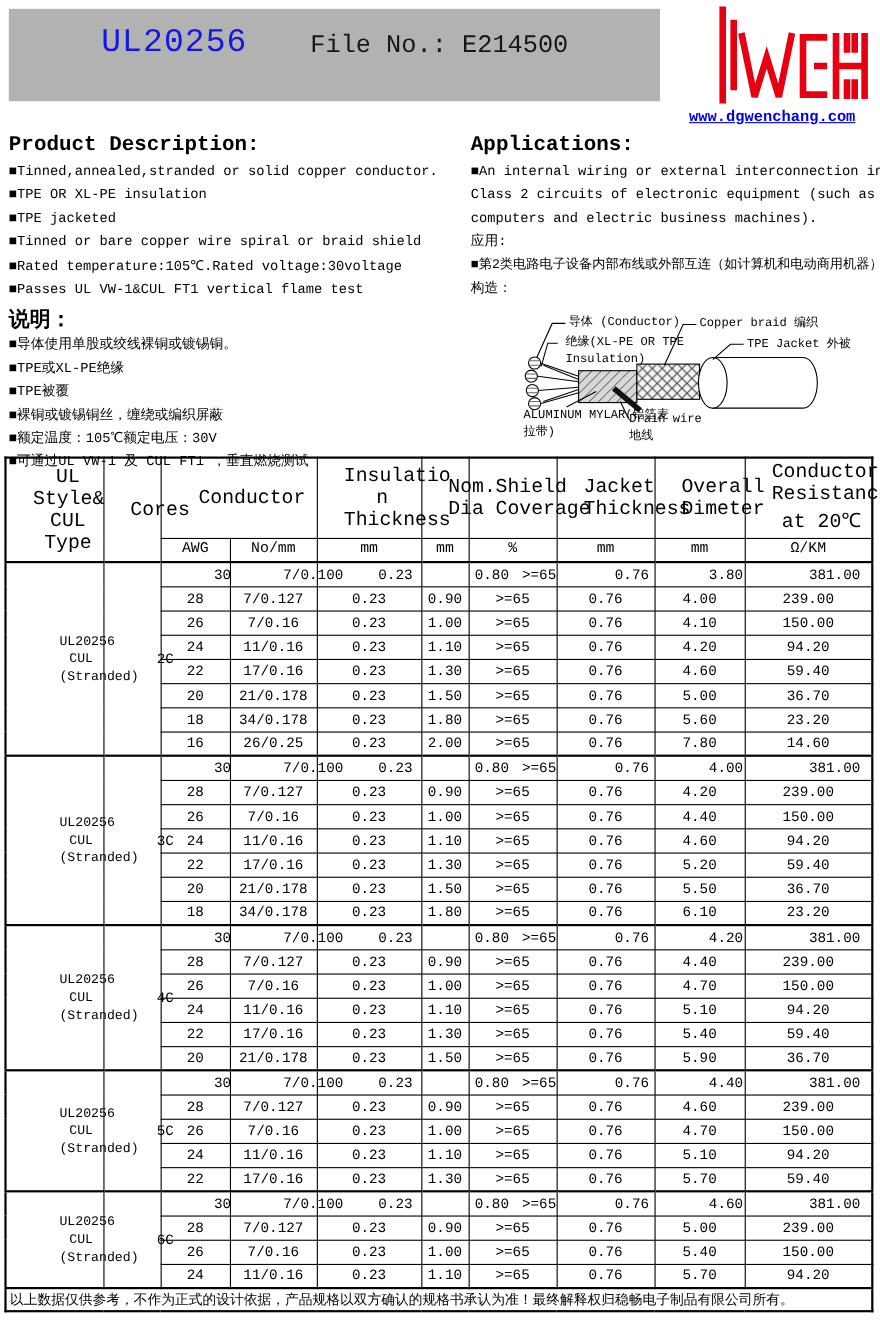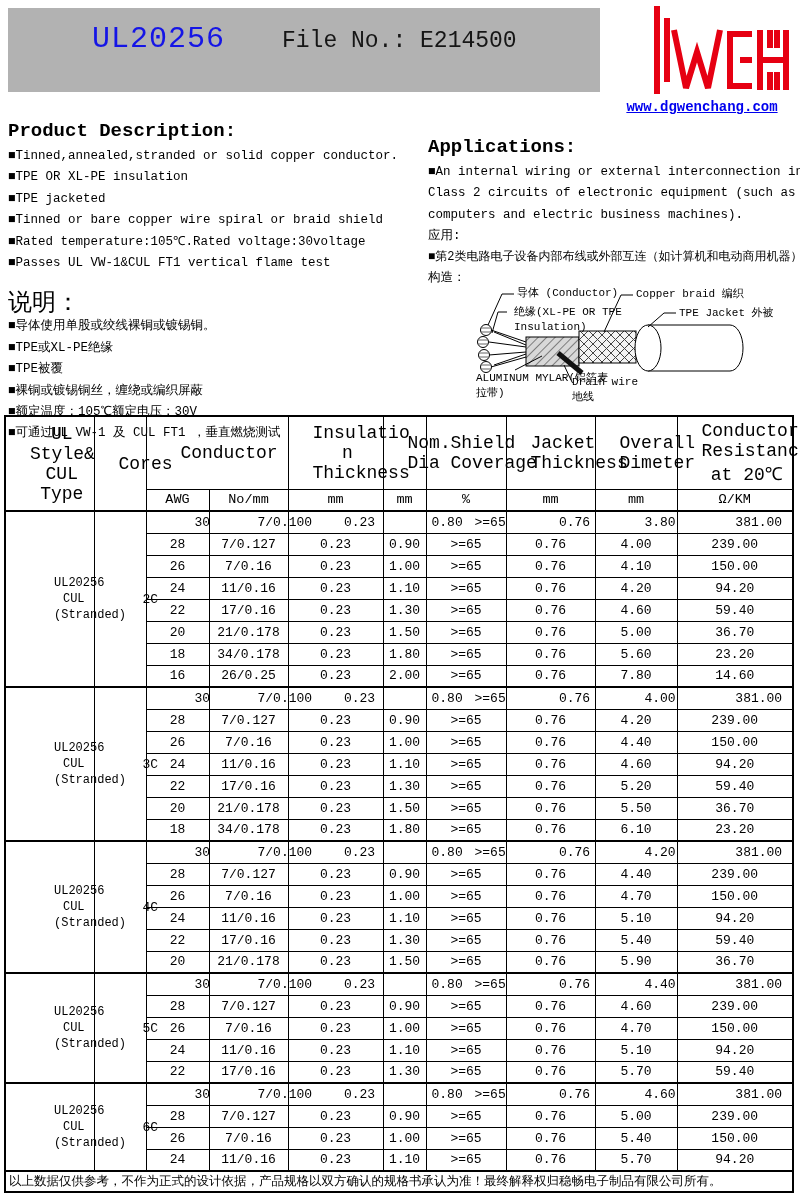--- a/index.html
+++ b/index.html
@@ -9,24 +9,24 @@
 
   
   .header-bar { position:absolute; left:8px; top:8px; width:592px; height:84px; background:#b2b2b2; }
   .style-no { position:absolute; left:92px; top:22px; font-size:30px; color:#1515e6; letter-spacing:1px; }
   .file-no  { position:absolute; left:282px; top:28px; font-size:23px; color:#161616; }
   .logo-box { position:absolute; left:648px; top:4px; width:146px; height:92px; }
   .website  { position:absolute; left:610px; top:99px; width:184px; text-align:center; font-size:14px; font-weight:bold; color:#0000ee; text-decoration:underline; cursor:pointer; }
 
   
   .col-left  { position:absolute; left:8px;  top:120px; width:412px; }
-  .col-right { position:absolute; left:428px; top:136px; width:368px; }
+  .col-right { position:absolute; left:428px; top:120px; width:368px; }
   .sec-title { font-size:19px; font-weight:bold; line-height:22px; margin-bottom:4px; }
   .bullet    { font-size:12.5px; line-height:21.4px; white-space:nowrap; }
-  .cn-title  { font-size:24px; font-weight:normal; line-height:24px; margin-top:18px; }
+  .cn-title  { font-size:19px; font-weight:bold; line-height:24px; margin-top:5px; }
   .app-line  { font-size:12.5px; line-height:21.3px; white-space:nowrap; }
   .app-line.small { font-size:12px; }
 
   
   .diagram { position:absolute; left:458px; top:281px; width:340px; height:132px; }
   .diagram svg { position:absolute; left:0; top:0; }
   .dlabel { position:absolute; font-size:11px; line-height:14.5px; white-space:pre-line; }
 
   
   table.spec { position:absolute; left:4px; top:415px; width:788px; border-collapse:collapse; table-layout:fixed; }

